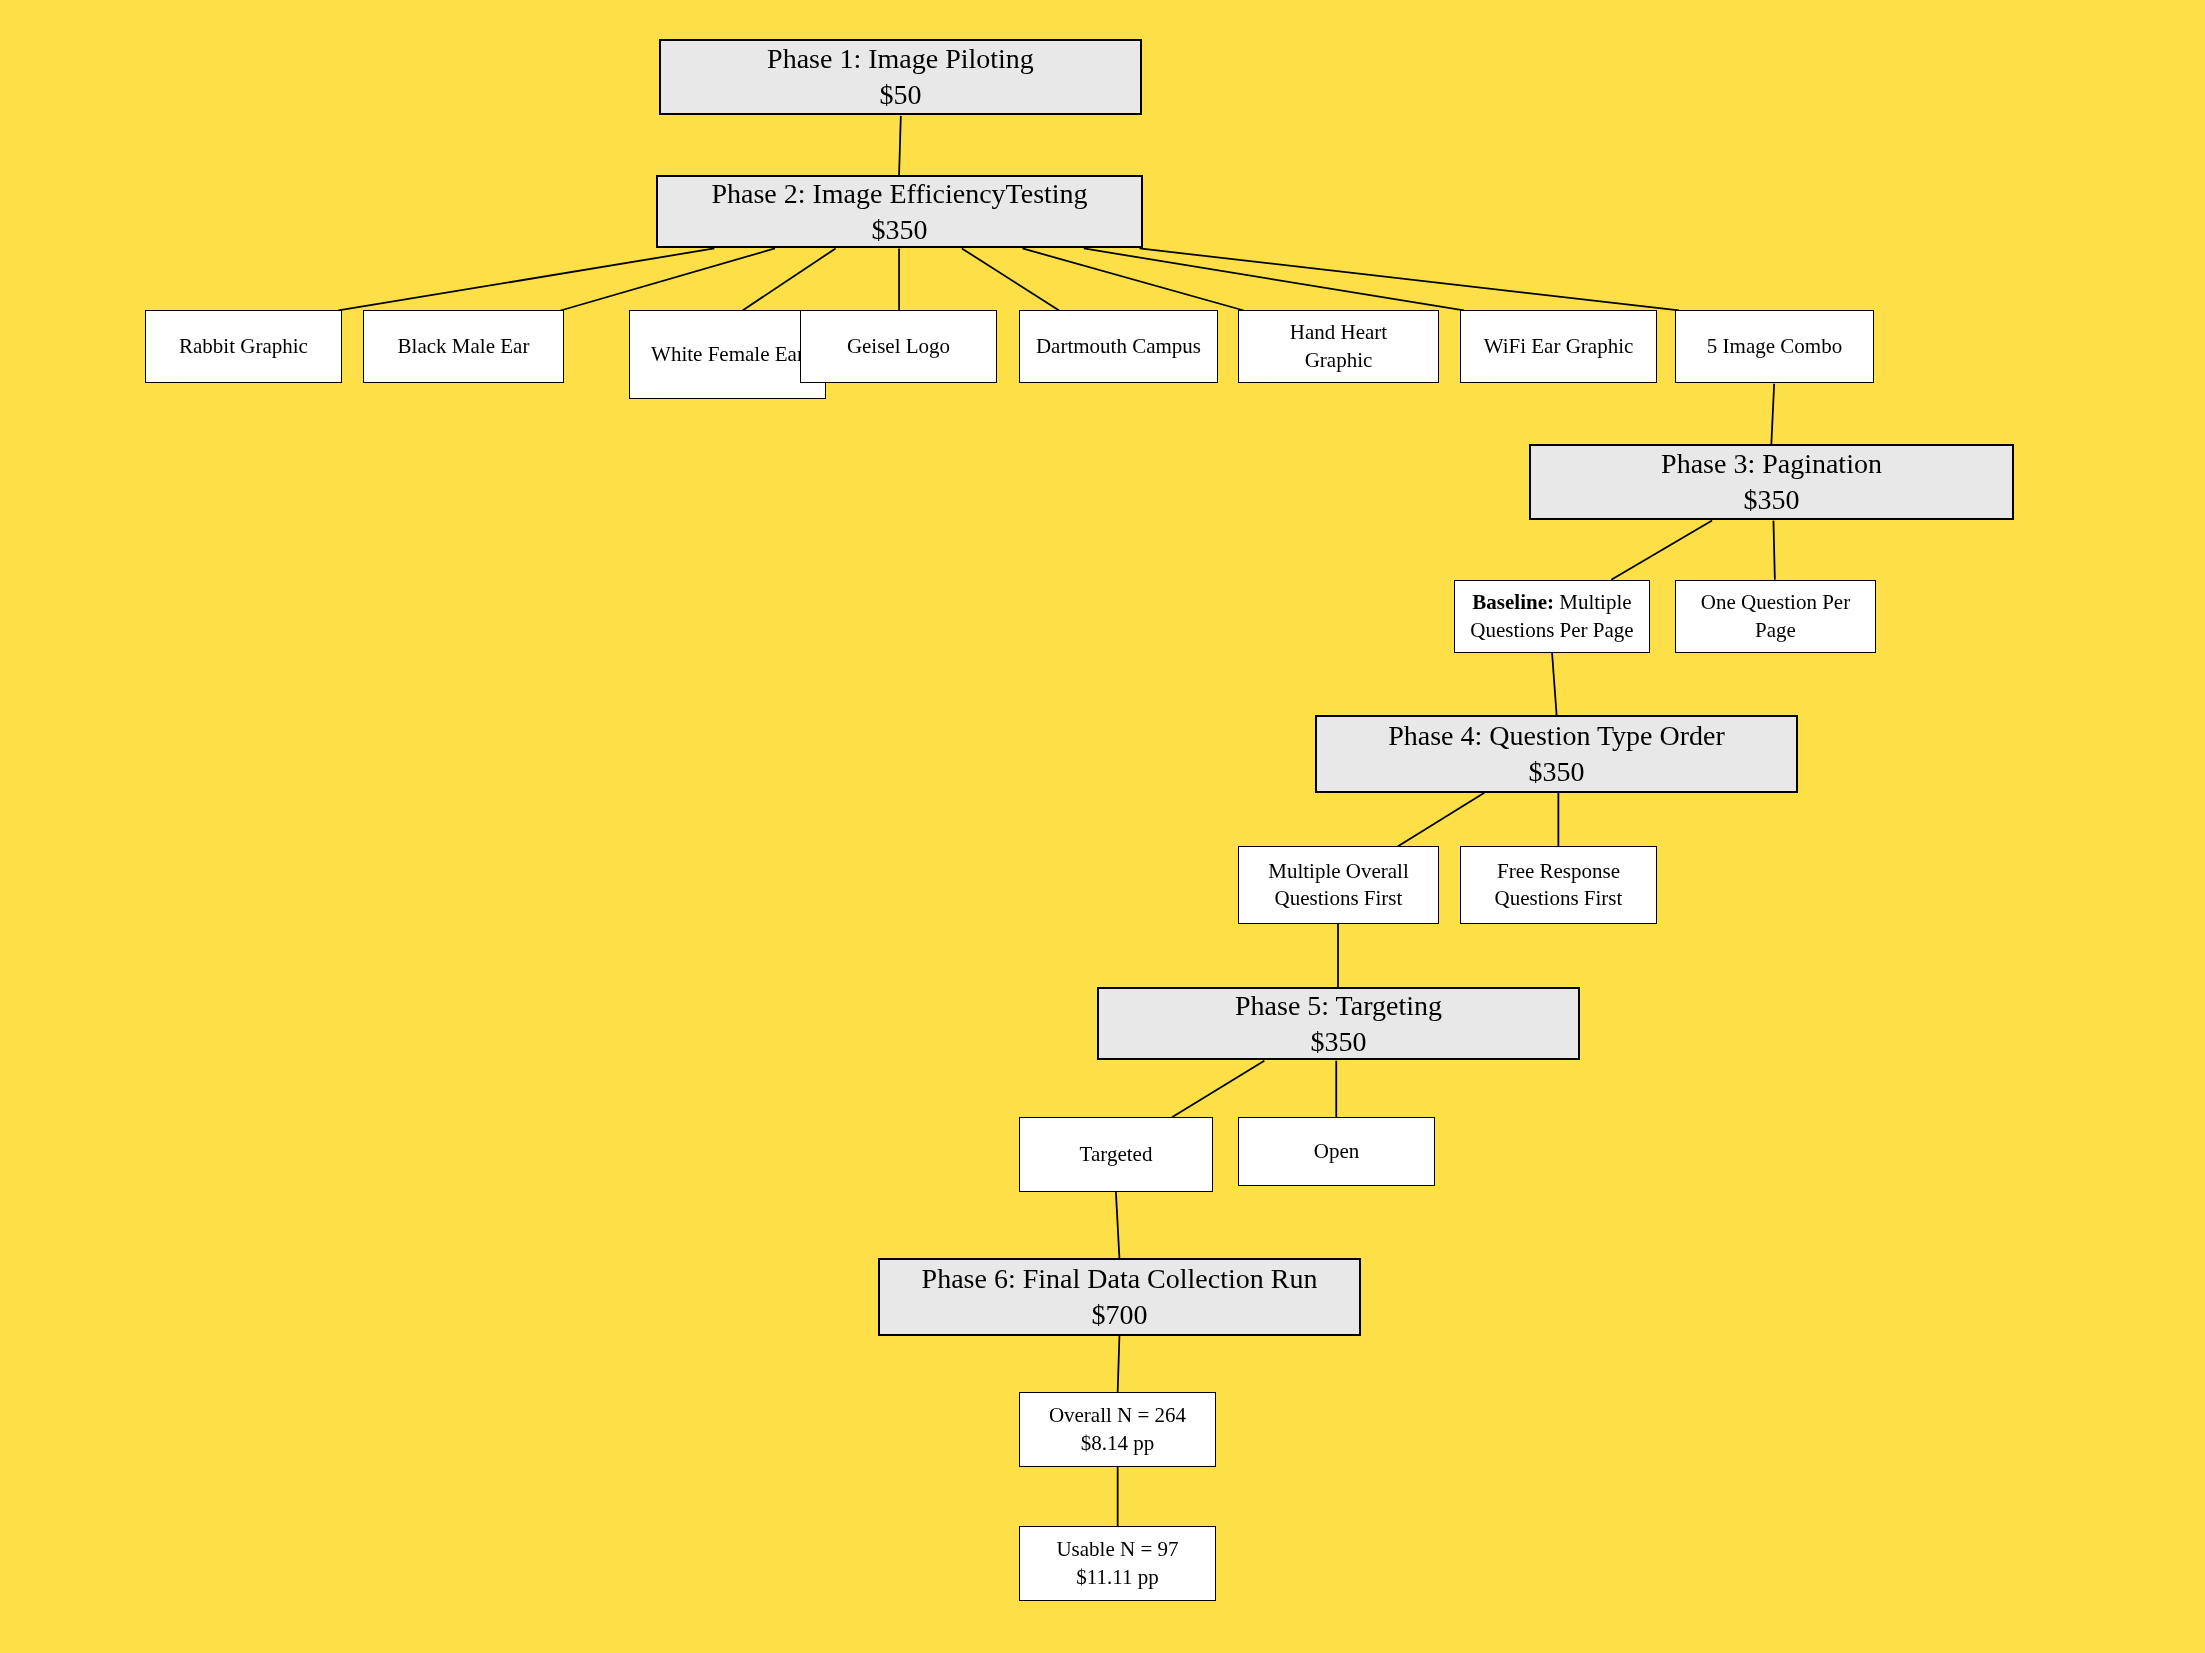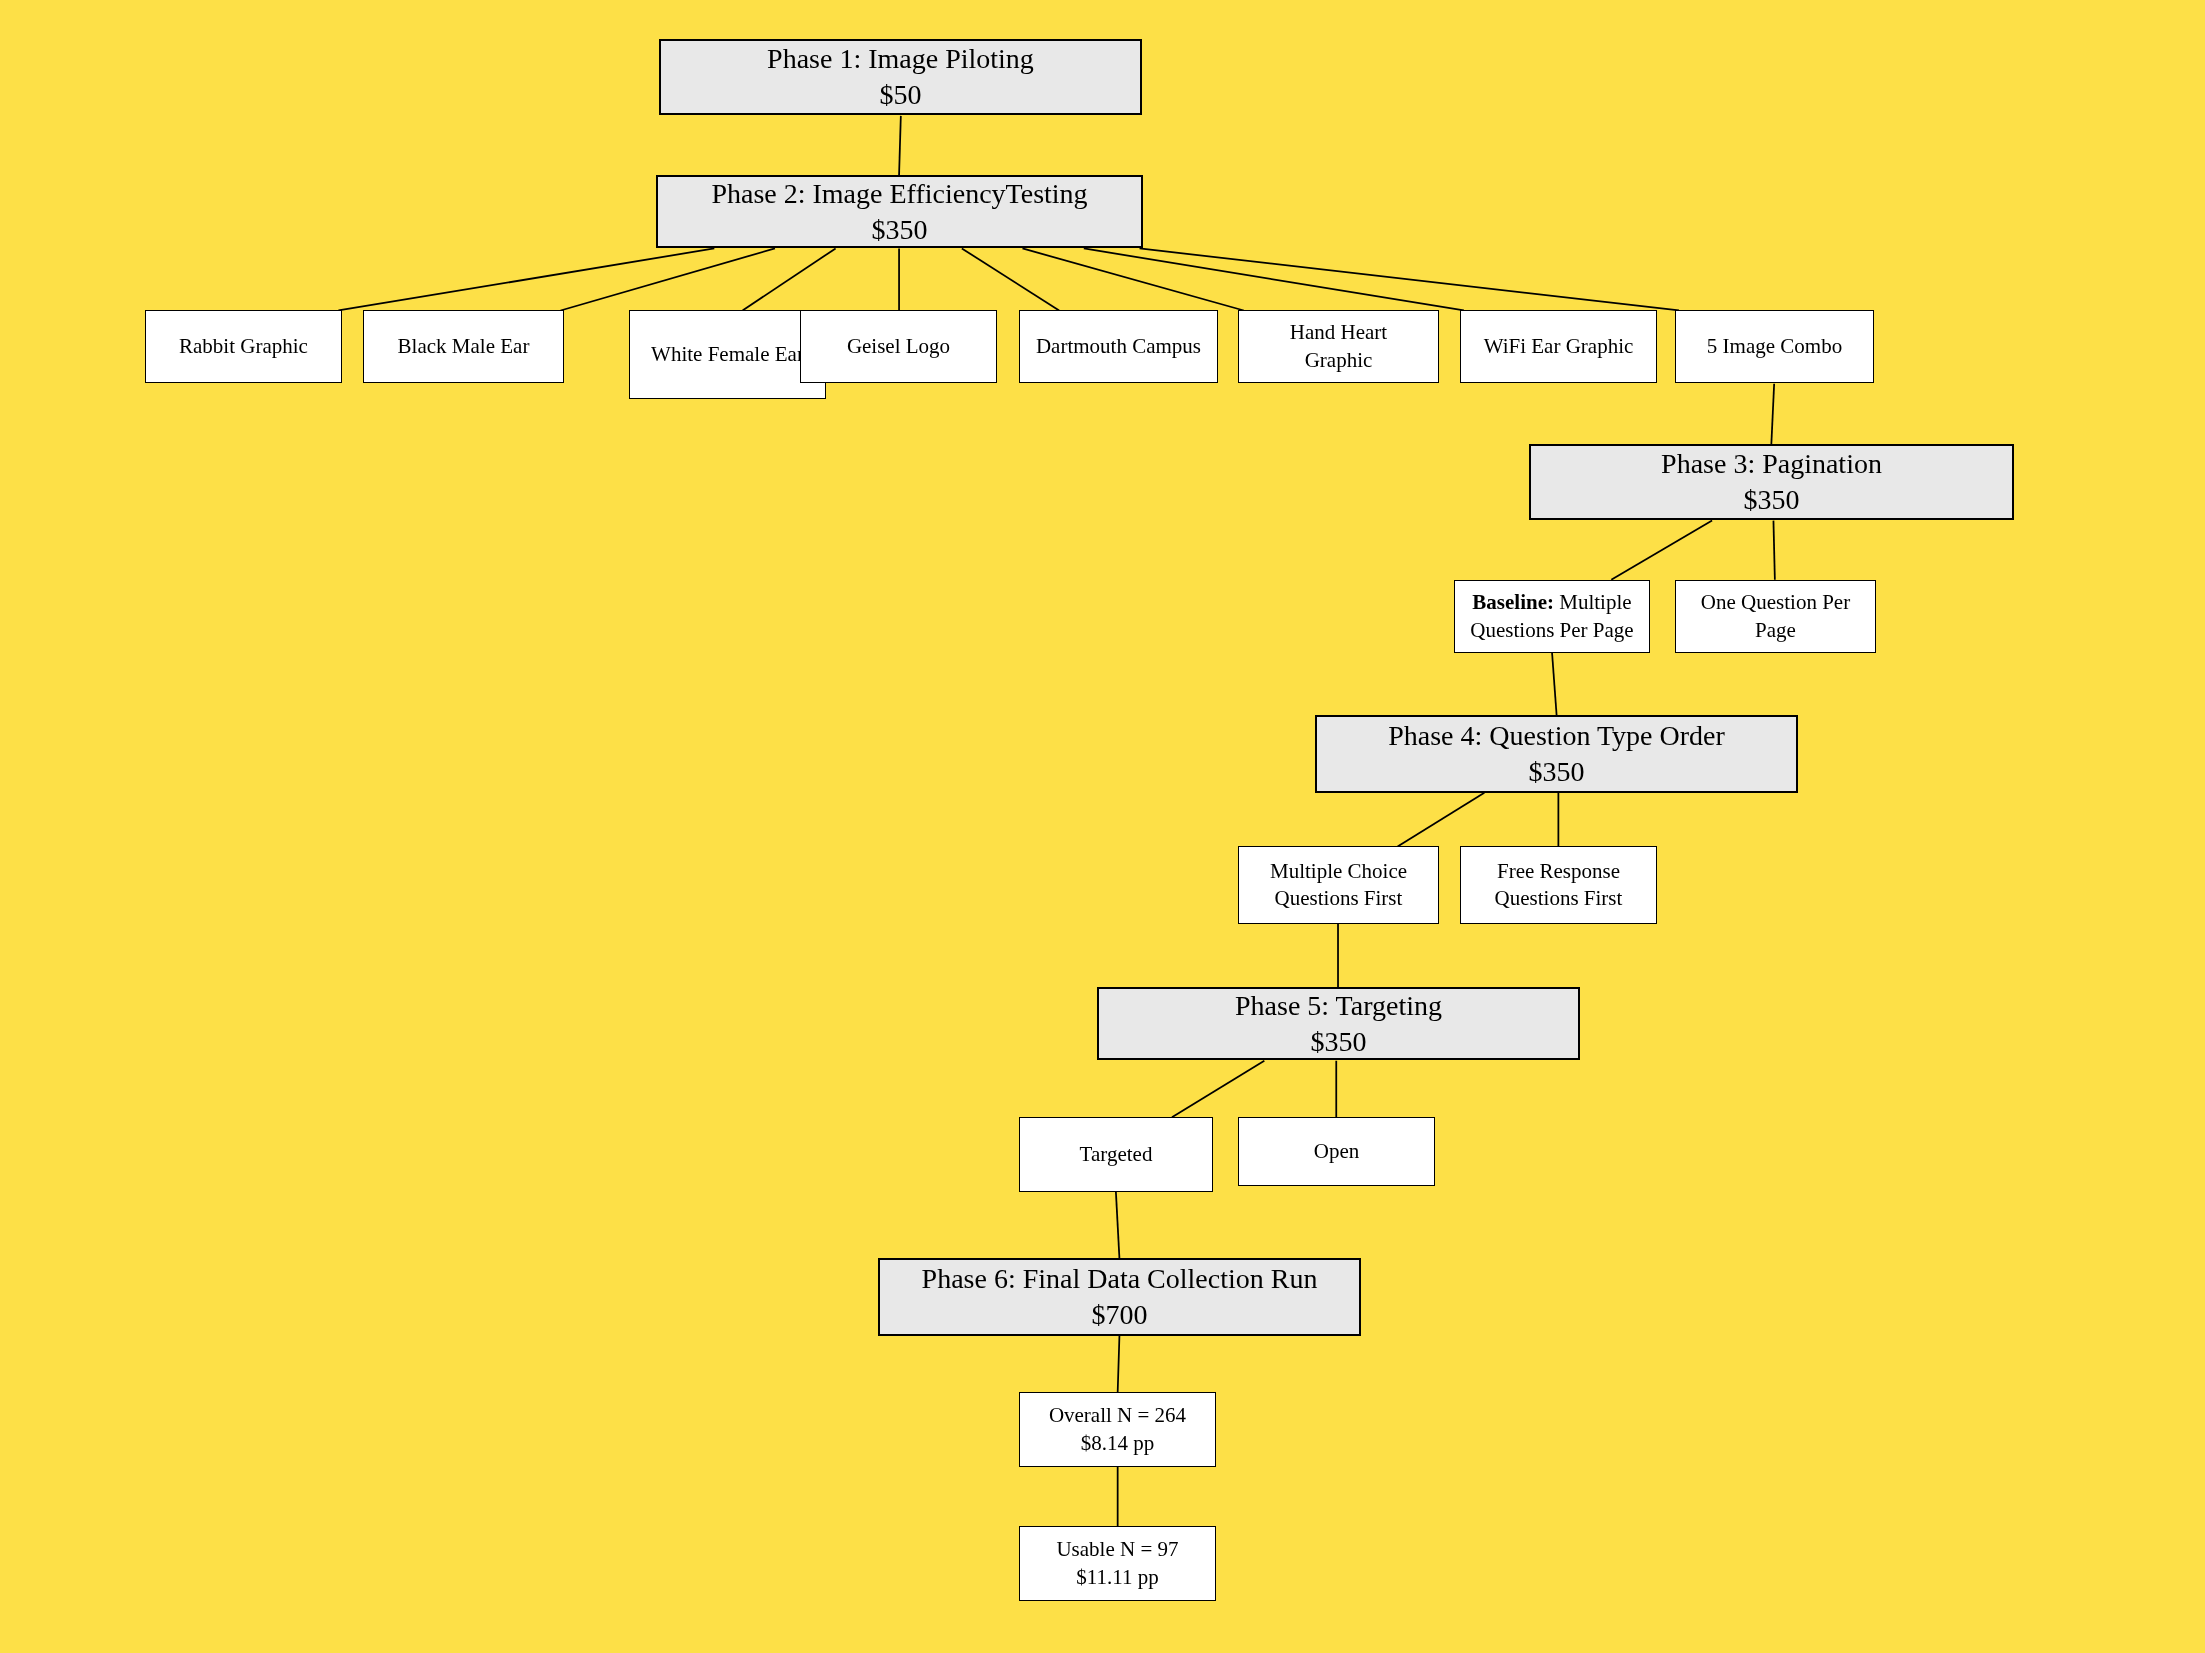--- a/index.html
+++ b/index.html
@@ -124,21 +124,21 @@
       </div>
       <div class="node item" style="left: 1675px; top: 580px; width: 201px; height: 73px; align-items: center;">
         <div class="line"><span>One Question Per</span></div>
         <div class="line"><span>Page</span></div>
       </div>
       <div class="node phase" style="left: 1315px; top: 715px; width: 483px; height: 78px;">
         <div class="line"><span>Phase 4: Question Type Order</span></div>
         <div class="line"><span>$350</span></div>
       </div>
       <div class="node item" style="left: 1238px; top: 846px; width: 201px; height: 78px;">
-        <div class="line"><span>Multiple Choice</span></div>
+        <div class="line"><span>Multiple Overall</span></div>
         <div class="line"><span>Questions First</span></div>
       </div>
       <div class="node item" style="left: 1460px; top: 846px; width: 197px; height: 78px;">
         <div class="line"><span>Free Response</span></div>
         <div class="line"><span>Questions First</span></div>
       </div>
       <div class="node phase" style="left: 1097px; top: 987px; width: 483px; height: 73px;">
         <div class="line"><span>Phase 5: Targeting</span></div>
         <div class="line"><span>$350</span></div>
       </div>

